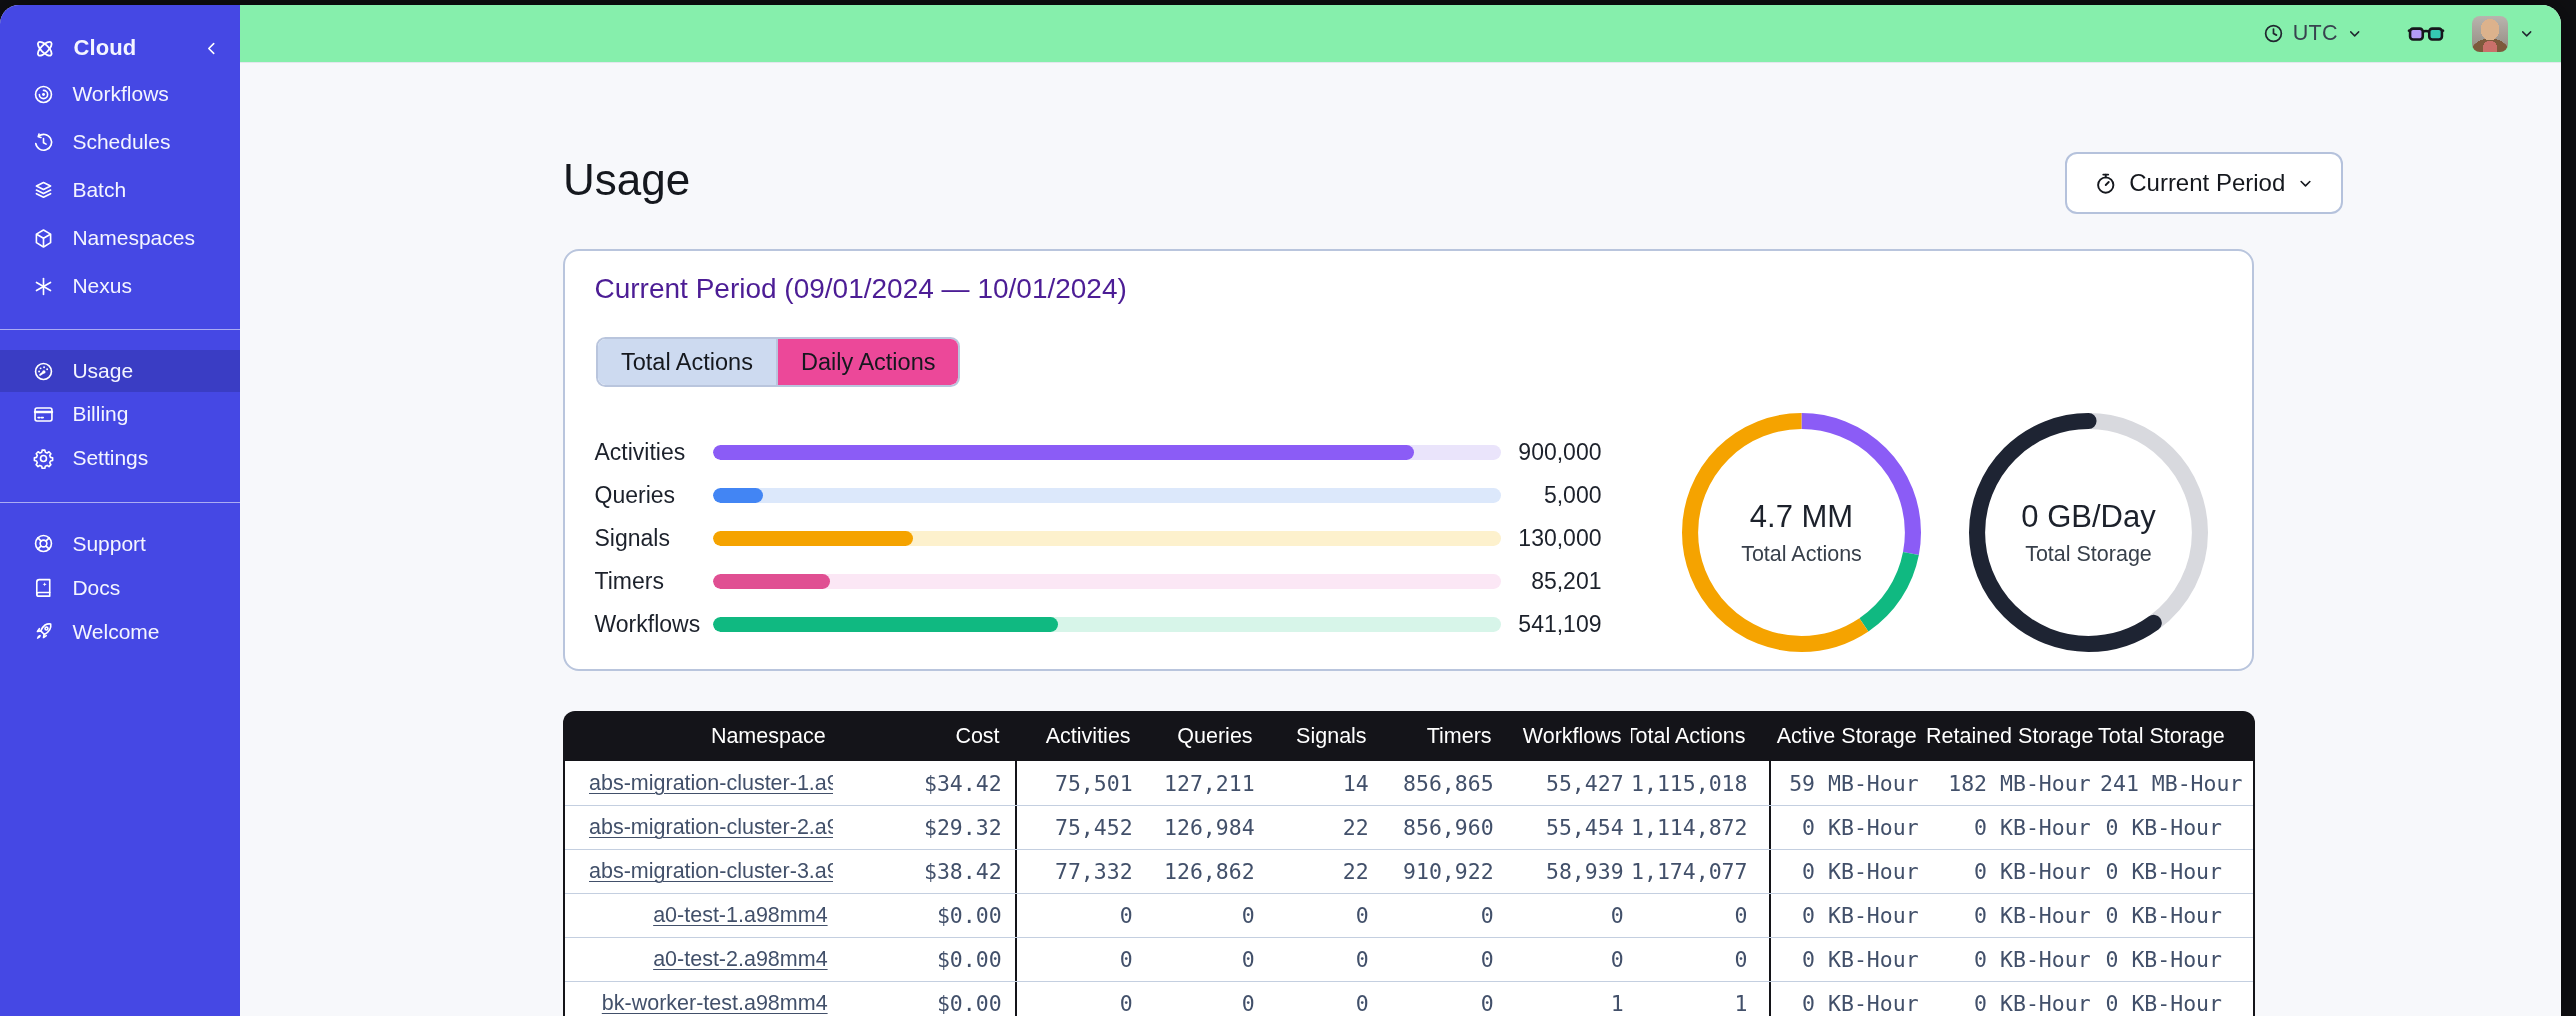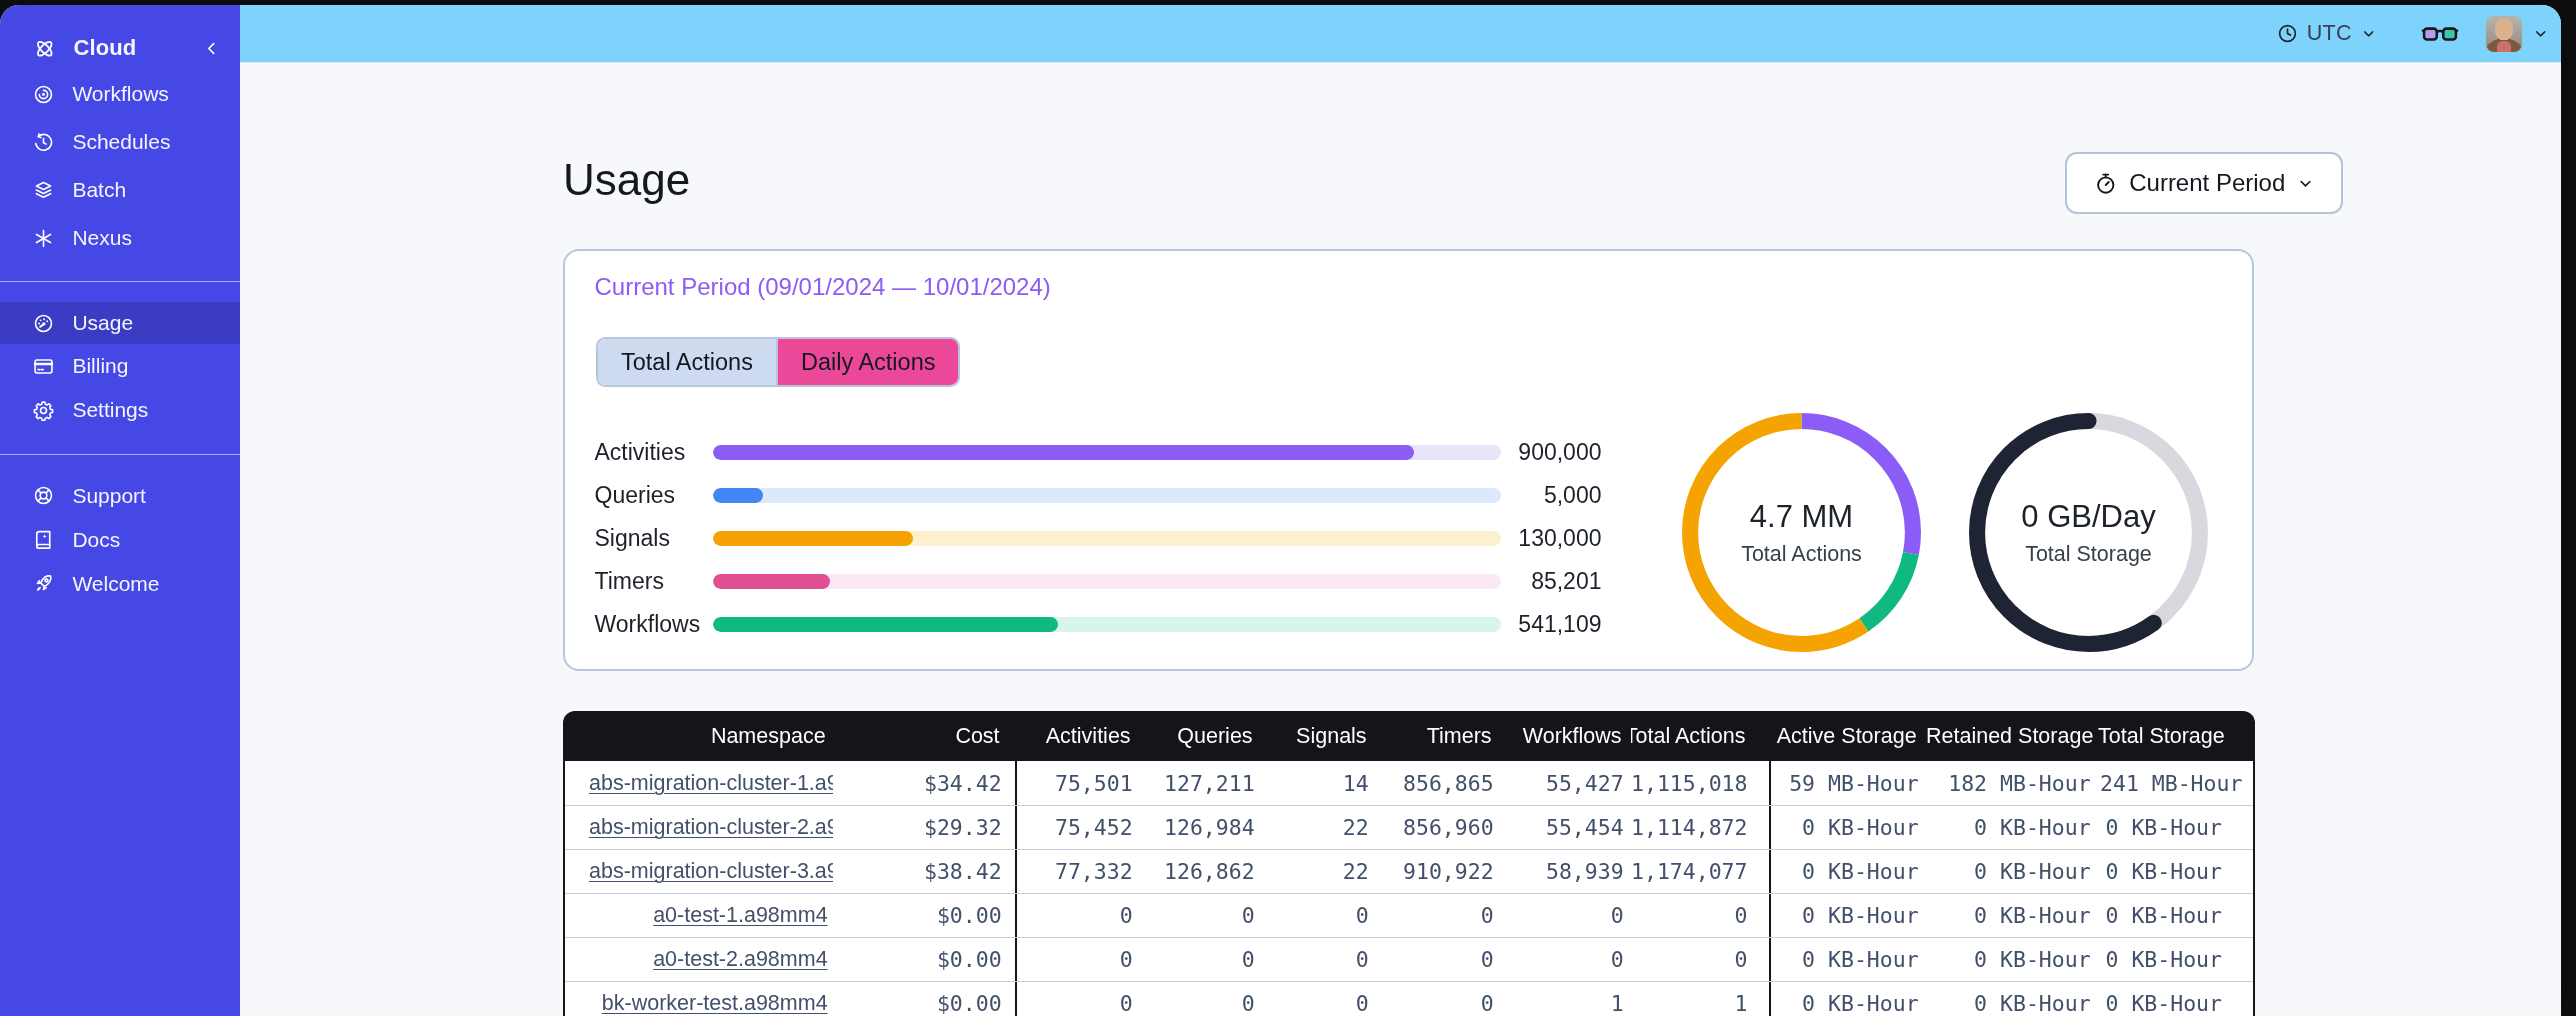--- a/index.html
+++ b/index.html
@@ -26,22 +26,22 @@
   ul.sb-footer li { height:44px; }
   .sb-item { height:100%; display:flex; align-items:center; padding-left:32px; cursor:pointer; }
   .sb-item .sb-icon { width:23px; height:23px; margin-right:17.4px; flex:0 0 23px; }
   .sb-item .sb-label { font-size:21px; font-weight:400; }
   .sb-divider { margin-top:19px; border-top:1.3px solid rgba(255,255,255,.55); }
   .sb-divider.d1 { margin-top:19px; }
   .sb-divider.d2 { margin-top:21.5px; }
 
   
   .content { flex:1; display:flex; flex-direction:column; min-width:0; }
-  .topbar { height:58px; background:#7dd3fc; border-bottom:1.3px solid #e4e7ee;
-            display:flex; align-items:center; justify-content:flex-end; padding-right:12px; }
+  .topbar { height:58px; background:#86efac; border-bottom:1.3px solid #e4e7ee;
+            display:flex; align-items:center; justify-content:flex-end; padding-right:26px; }
   .tz { display:flex; align-items:center; gap:8px; color:#38424f; cursor:pointer; }
   .tz .tz-label { font-size:21.5px; font-weight:500; letter-spacing:0.3px; }
   .glasses-btn { margin-left:44px; width:38px; height:27px; cursor:pointer; }
   .avatar { margin-left:27px; width:36px; height:36px; border-radius:8px; cursor:pointer;
     background:
       radial-gradient(ellipse 26% 30% at 50% 38%, #dcb28c 0 99%, transparent 100%),
       radial-gradient(ellipse 20% 22% at 50% 90%, #c9706a 0 99%, transparent 100%),
       radial-gradient(ellipse 56% 46% at 50% 108%, #7d5a3c 0 99%, transparent 100%),
       linear-gradient(#b9b4ae, #938a80); }
   .account-chevron { margin-left:9.4px; width:17.4px; height:17.4px; color:#20262f; cursor:pointer; }
@@ -53,21 +53,21 @@
   .period-btn { position:absolute; left:1825px; top:89px; width:278px; height:62px;
     background:#fff; border:2.7px solid #b5c2dc; border-radius:12px;
     display:flex; align-items:center; justify-content:center; gap:10.7px; cursor:pointer; }
   .period-btn .pb-icon { width:25.5px; height:25.5px; color:#15181e; }
   .period-btn .pb-label { font-size:24px; font-weight:500; color:#15181e; }
   .period-btn .pb-chevron { width:19px; height:19px; color:#15181e; }
 
   
   .card { position:absolute; left:323px; top:186px; width:1691px; height:422px;
           background:#fff; border:2.7px solid #b9c5dd; border-radius:16px; }
-  .card-title { position:absolute; left:29.5px; top:21.5px; font-size:24px; font-weight:400; color:#8b5cf6; }
+  .card-title { position:absolute; left:29.5px; top:21.5px; font-size:28px; font-weight:400; color:#4c1d95; }
 
   .tab-group { position:absolute; left:31px; top:86px; height:50px; display:flex;
                border:2px solid #b9c5dd; border-radius:9.4px; overflow:hidden; background:#fff; }
   .tab { height:100%; padding:0 23px; display:flex; align-items:center; background:#ec4899;
          border:none; font-family:inherit; font-size:23.5px; font-weight:500; color:#15181e; cursor:pointer; }
   .tab + .tab { border-left:2px solid #b9c5dd; }
   .tab.selected { background:#cddaf0; }
 
   .bar-rows { position:absolute; left:29.5px; top:180px; width:1007px; }
   .bar-row { height:43px; display:flex; align-items:center; }
@@ -154,20 +154,32 @@
       <li>
           <div class="sb-item">
         <span class="sb-icon">
           <svg class="ico" viewBox="0 0 24 24" fill="none" stroke="#fff" stroke-width="1.7" stroke-linecap="round" stroke-linejoin="round">
             <path d="M12 3.6 19.4 7.3 12 11 4.6 7.3Z"></path>
                 <path d="M4.6 11.5 12 15.2l7.4-3.7"></path>
                 <path d="M4.6 15.3 12 19l7.4-3.7"></path>
           </svg>
             </span>
         <span class="sb-label">Batch</span>
+      </div>
+        </li>
+      <li>
+          <div class="sb-item">
+        <span class="sb-icon">
+          <svg class="ico" viewBox="0 0 24 24" fill="none" stroke="#fff" stroke-width="1.7" stroke-linejoin="round">
+            <path d="M12 3.2 19.4 7.4v8.9L12 20.8 4.6 16.3V7.4Z"></path>
+                <path d="M4.8 7.5 12 11.7l7.2-4.2"></path>
+                <path d="M12 11.7v8.8"></path>
+          </svg>
+            </span>
+        <span class="sb-label">Namespaces</span>
       </div>
         </li>
       <li>
           <div class="sb-item">
         <span class="sb-icon">
           <svg class="ico" viewBox="0 0 24 24" fill="none" stroke="#fff" stroke-width="1.7" stroke-linecap="round">
             <path d="M12 3.6v16.8"></path>
                 <path d="M4.7 7.8l14.6 8.4"></path>
                 <path d="M19.3 7.8 4.7 16.2"></path>
           </svg>

